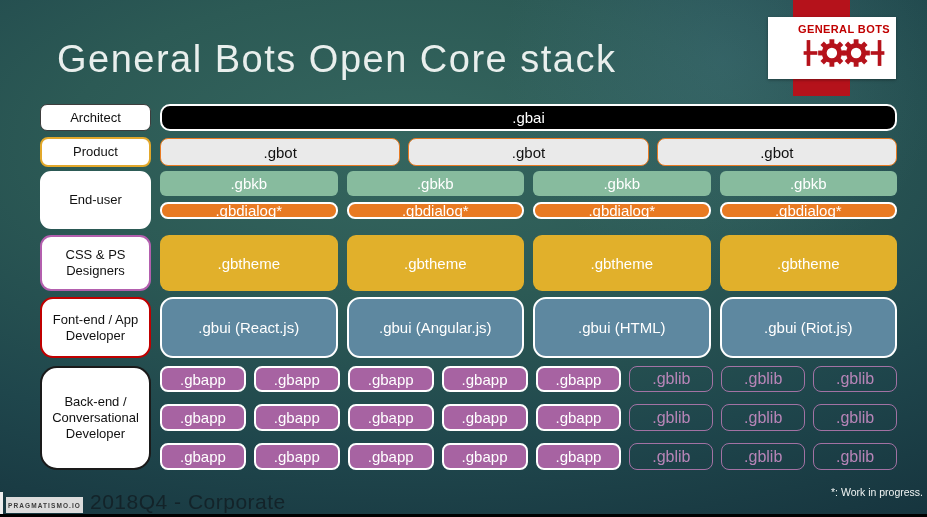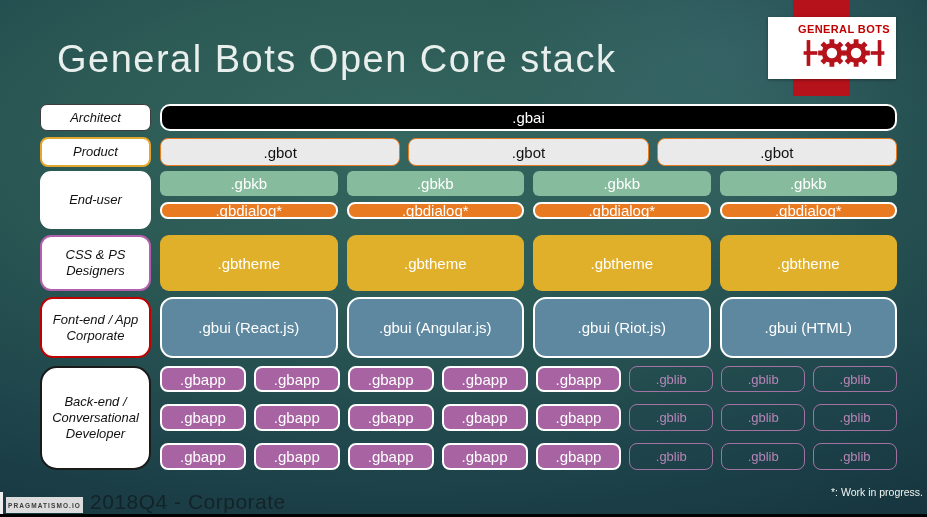--- a/index.html
+++ b/index.html
@@ -21,21 +21,21 @@
     position:absolute;left:768px;top:17px;width:104px;height:62px;background:#ffffff;
     display:flex;flex-direction:column;align-items:center;justify-content:center;gap:1px;
     box-shadow:0 1px 3px rgba(0,0,0,0.35);
     padding-left:24px;
   }
   #logo-brand{color:#c00000;font-weight:bold;font-size:11px;letter-spacing:0.4px;white-space:nowrap;}
   
   .label{
     position:absolute;left:40px;width:111px;background:#ffffff;box-sizing:border-box;
     display:flex;align-items:center;justify-content:center;text-align:center;
-    font-size:13px;color:#111;line-height:1.22;padding:2px 6px;font-style:italic;
+    font-size:13px;color:#111;line-height:1.22;padding:2px 6px;
   }
   #label-architect{top:104px;height:27px;border:1.5px solid #3d3d3d;border-radius:7px;}
   #label-product{top:137px;height:30px;border:2px solid #e2a82b;border-radius:8px;}
   #label-end-user{top:171px;height:58px;border:2px solid #ffffff;border-radius:11px;}
   #label-designers{top:235px;height:56px;border:2px solid #b35fae;border-radius:11px;}
   #label-frontend{top:297px;height:61px;border:2px solid #c00000;border-radius:13px;}
   #label-backend{top:366px;height:104px;border:2px solid #1a1a1a;border-radius:17px;}
   
   .row{position:absolute;left:160px;width:737px;display:flex;gap:8px;}
   .row-4{gap:9px;}
@@ -54,21 +54,21 @@
   #row-apps3{top:443px;height:27px;}
   .box-gbai{background:#000000;border:2px solid #ffffff;border-radius:10px;}
   .box-gbot{background:#eaeaea;border:1.5px solid #e87a22;border-radius:8px;color:#111111;}
   .box-gbkb{background:#87bb9e;border-radius:6px;}
   .box-gbdialog{background:#e87a22;border:2px solid #ffffff;border-radius:8px;}
   .box-gbtheme{background:#e1b02b;border-radius:9px;}
   .box-gbui{background:#5e88a0;border:2px solid #ffffff;border-radius:13px;}
   .box-gbapp{background:#a763a2;border:2px solid #ffffff;border-radius:8px;}
   .box-gblib{
     background:transparent;border:1.5px solid rgba(186,122,180,0.85);border-radius:8px;
-    color:rgba(200,140,195,0.9);font-size:13px;
+    color:rgba(200,140,195,0.9);font-size:16px;
   }
   
   #footer-edge-line{position:absolute;left:0;top:492px;width:3px;height:23px;background:#eeeeee;}
   #footer-badge{
     position:absolute;left:6px;top:497px;width:77px;height:16px;background:#dcdcdc;
     display:flex;align-items:center;justify-content:center;
     font-size:6.5px;font-weight:bold;color:#3a3a3a;letter-spacing:1.1px;white-space:nowrap;
   }
   #footer-edition{
     position:absolute;left:90px;top:490px;font-size:21px;letter-spacing:0.5px;
@@ -136,21 +136,21 @@
       <div class="label" id="label-product">
         <span>Product</span>
       </div>
       <div class="label" id="label-end-user">
         <span>End-user</span>
       </div>
       <div class="label" id="label-designers">
         <span>CSS &amp; PS Designers</span>
       </div>
       <div class="label" id="label-frontend">
-        <span>Font-end / App Corporate</span>
+        <span>Font-end / App Developer</span>
       </div>
       <div class="label" id="label-backend">
         <span>Back-end / Conversational Developer</span>
       </div>
     </div>
   <div id="rows-root">
       <div class="row" id="row-gbai">
         <div class="box box-gbai">.gbai</div>
       </div>
       <div class="row" id="row-gbot">
@@ -172,22 +172,22 @@
       </div>
       <div class="row row-4" id="row-gbtheme">
         <div class="box box-gbtheme">.gbtheme</div>
         <div class="box box-gbtheme">.gbtheme</div>
         <div class="box box-gbtheme">.gbtheme</div>
         <div class="box box-gbtheme">.gbtheme</div>
       </div>
       <div class="row row-4" id="row-gbui">
         <div class="box box-gbui">.gbui (React.js)</div>
         <div class="box box-gbui">.gbui (Angular.js)</div>
+        <div class="box box-gbui">.gbui (HTML)</div>
         <div class="box box-gbui">.gbui (Riot.js)</div>
-        <div class="box box-gbui">.gbui (HTML)</div>
       </div>
       <div class="row" id="row-apps1">
         <div class="box box-gbapp">.gbapp</div>
         <div class="box box-gbapp">.gbapp</div>
         <div class="box box-gbapp">.gbapp</div>
         <div class="box box-gbapp">.gbapp</div>
         <div class="box box-gbapp">.gbapp</div>
         <div class="box box-gblib">.gblib</div>
         <div class="box box-gblib">.gblib</div>
         <div class="box box-gblib">.gblib</div>

